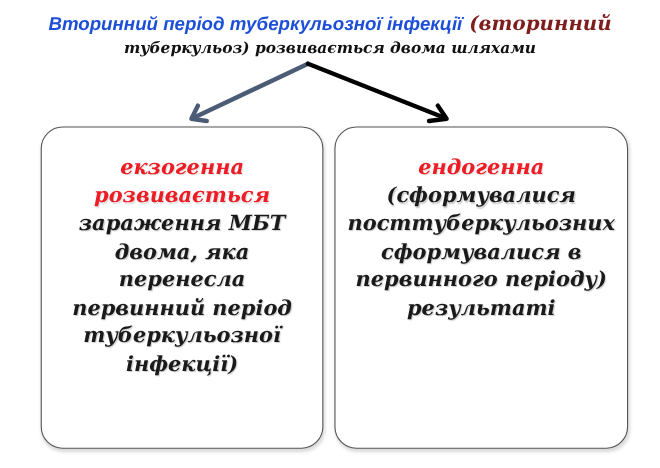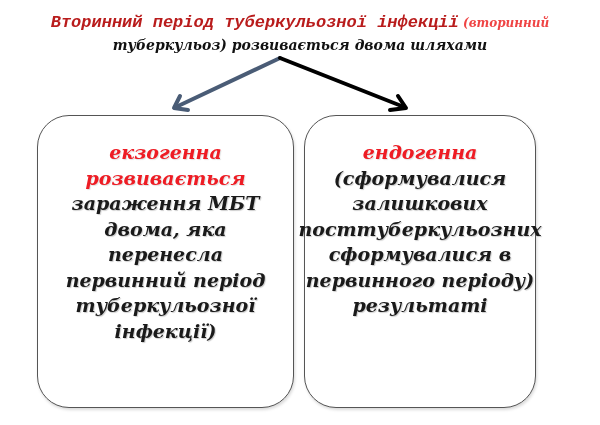--- a/index.html
+++ b/index.html
@@ -6,37 +6,37 @@
   body {
     width:600px; height:425px; position:relative; overflow:hidden;
     background:#ffffff;
     font-family:"DejaVu Serif", "Liberation Serif", serif;
   }
   .title {
     position:absolute; left:0; top:10px; width:600px;
     text-align:center; font-style:italic; font-weight:bold;
     line-height:24px;
   }
-  .title .red { color:#b91c1c; font-size:17px; font-family:Liberation Mono, monospace; }
-  .title .blk { color:#ef4444; font-size:12px; }
+  .title .red { color:#1d4ed8; font-size:17px; font-family:Liberation Sans, sans-serif; }
+  .title .blk { color:#7f1d1d; font-size:18px; }
   .title .line2 { display:block; color:#111111; font-size:14px; line-height:20px; }
   svg.arrows { position:absolute; left:0; top:0; }
   .box {
     position:absolute; top:115px; height:293px;
-    border:1.3px solid #555555; border-radius:32px;
+    border:1.3px solid #555555; border-radius:20px;
     background:#ffffff;
     box-shadow: 1px 2px 3px rgba(0,0,0,0.15);
     box-sizing:border-box;
     display:flex; flex-direction:column; align-items:center;
     text-align:center; font-style:italic; font-weight:bold;
     font-size:19px; line-height:25.5px;
     padding-top:24px;
   }
   .box.left { left:37px; width:257px; }
-  .box.right { left:304px; width:232px; }
+  .box.right { left:304px; width:267px; }
   .box .head { color:#ee1c24; text-shadow:1px 1px 1px rgba(0,0,0,0.12); }
   .box .body { color:#1a1a1a; text-shadow:1px 1px 1px rgba(0,0,0,0.2); }
   .box span { display:block; }
 </style>
 </head>
 <body>
 
 <div class="title">
   <span class="red">Вторинний період туберкульозної інфекції</span><span class="blk"> (вторинний</span>
   <span class="line2">туберкульоз) розвивається двома шляхами</span>
@@ -60,18 +60,17 @@
   <span class="body">двома, яка</span>
   <span class="body">перенесла</span>
   <span class="body">первинний період</span>
   <span class="body">туберкульозної</span>
   <span class="body">інфекції)</span>
 </div>
 
 <div class="box right">
   <span class="head">ендогенна</span>
   <span class="body">(сформувалися</span>
-  <span class="body">залишкових</span>
   <span class="body">посттуберкульозних</span>
   <span class="body">сформувалися в</span>
   <span class="body">первинного періоду)</span>
   <span class="body">результаті</span>
 </div>
 
 </body></html>

